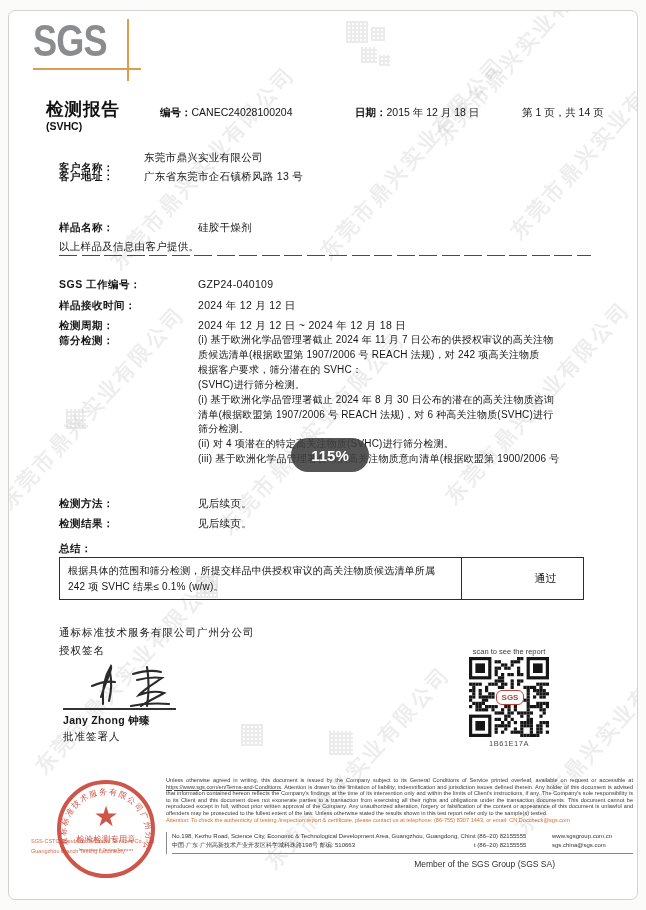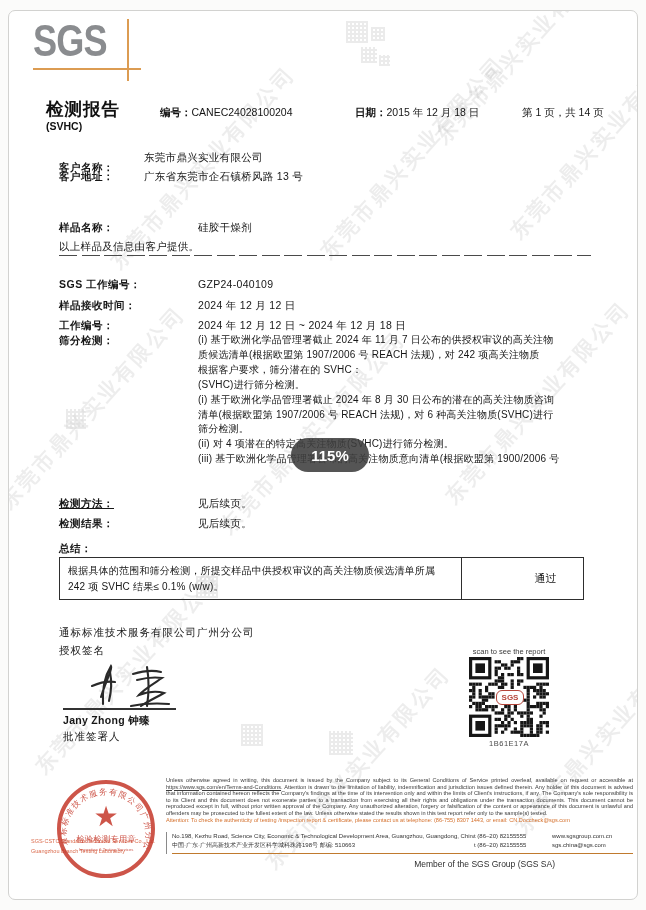--- a/index.html
+++ b/index.html
@@ -91,37 +91,37 @@
 
   <div class="abs lbl" style="left:50px;top:210px;">样品名称：</div>
   <div class="abs val" style="left:189px;top:210px;">硅胶干燥剂</div>
   <div class="abs val" style="left:50px;top:229px;">以上样品及信息由客户提供。</div>
   <div class="abs dash-sep" style="left:50px;top:244px;width:532px;"></div>
 
   <div class="abs lbl" style="left:50px;top:267px;">SGS 工作编号：</div>
   <div class="abs val" style="left:189px;top:267px;">GZP24-040109</div>
   <div class="abs lbl" style="left:50px;top:288px;">样品接收时间：</div>
   <div class="abs val" style="left:189px;top:288px;">2024 年 12 月 12 日</div>
-  <div class="abs lbl" style="left:50px;top:308px;">工作编号：</div>
+  <div class="abs lbl" style="left:50px;top:308px;">检测周期：</div>
   <div class="abs val" style="left:189px;top:308px;">2024 年 12 月 12 日 ~ 2024 年 12 月 18 日</div>
 
   <div class="abs lbl" style="left:50px;top:323px;">筛分检测：</div>
   <div class="abs" style="left:189px;top:322px;width:400px;">
     <div class="req-line">(i) 基于欧洲化学品管理署截止 2024 年 11 月 7 日公布的供授权审议的高关注物</div>
     <div class="req-line">质候选清单(根据欧盟第 1907/2006 号 REACH 法规)，对 242 项高关注物质</div>
     <div class="req-line">根据客户要求，筛分潜在的 SVHC：</div>
     <div class="req-line">(SVHC)进行筛分检测。</div>
     <div class="req-line">(i) 基于欧洲化学品管理署截止 2024 年 8 月 30 日公布的潜在的高关注物质咨询</div>
     <div class="req-line">清单(根据欧盟第 1907/2006 号 REACH 法规)，对 6 种高关注物质(SVHC)进行</div>
     <div class="req-line">筛分检测。</div>
     <div class="req-line">(ii) 对 4 项潜在的特定高关注物质(SVHC)进行筛分检测。</div>
     <div class="req-line">(iii) 基于欧洲化学品管理署公布的高关注物质意向清单(根据欧盟第 1900/2006 号</div>
   </div>
 
-  <div class="abs lbl" style="left:50px;top:486px;text-decoration:underline;">检测方法：</div>
+  <div class="abs lbl" style="left:50px;top:486px;">检测方法：</div>
   <div class="abs val" style="left:189px;top:486px;">见后续页。</div>
   <div class="abs lbl" style="left:50px;top:506px;">检测结果：</div>
   <div class="abs val" style="left:189px;top:506px;">见后续页。</div>
 
   <div class="abs lbl" style="left:50px;top:531px;">总结：</div>
   <div class="abs sum-table" style="left:50px;top:546px;width:523px;gap:46px;">
     <div class="sum-left">根据具体的范围和筛分检测，所提交样品中供授权审议的高关注物质候选清单所属 242 项 SVHC 结果≤ 0.1% (w/w)。</div>
     <div class="sum-right">通过</div>
   </div>
 

